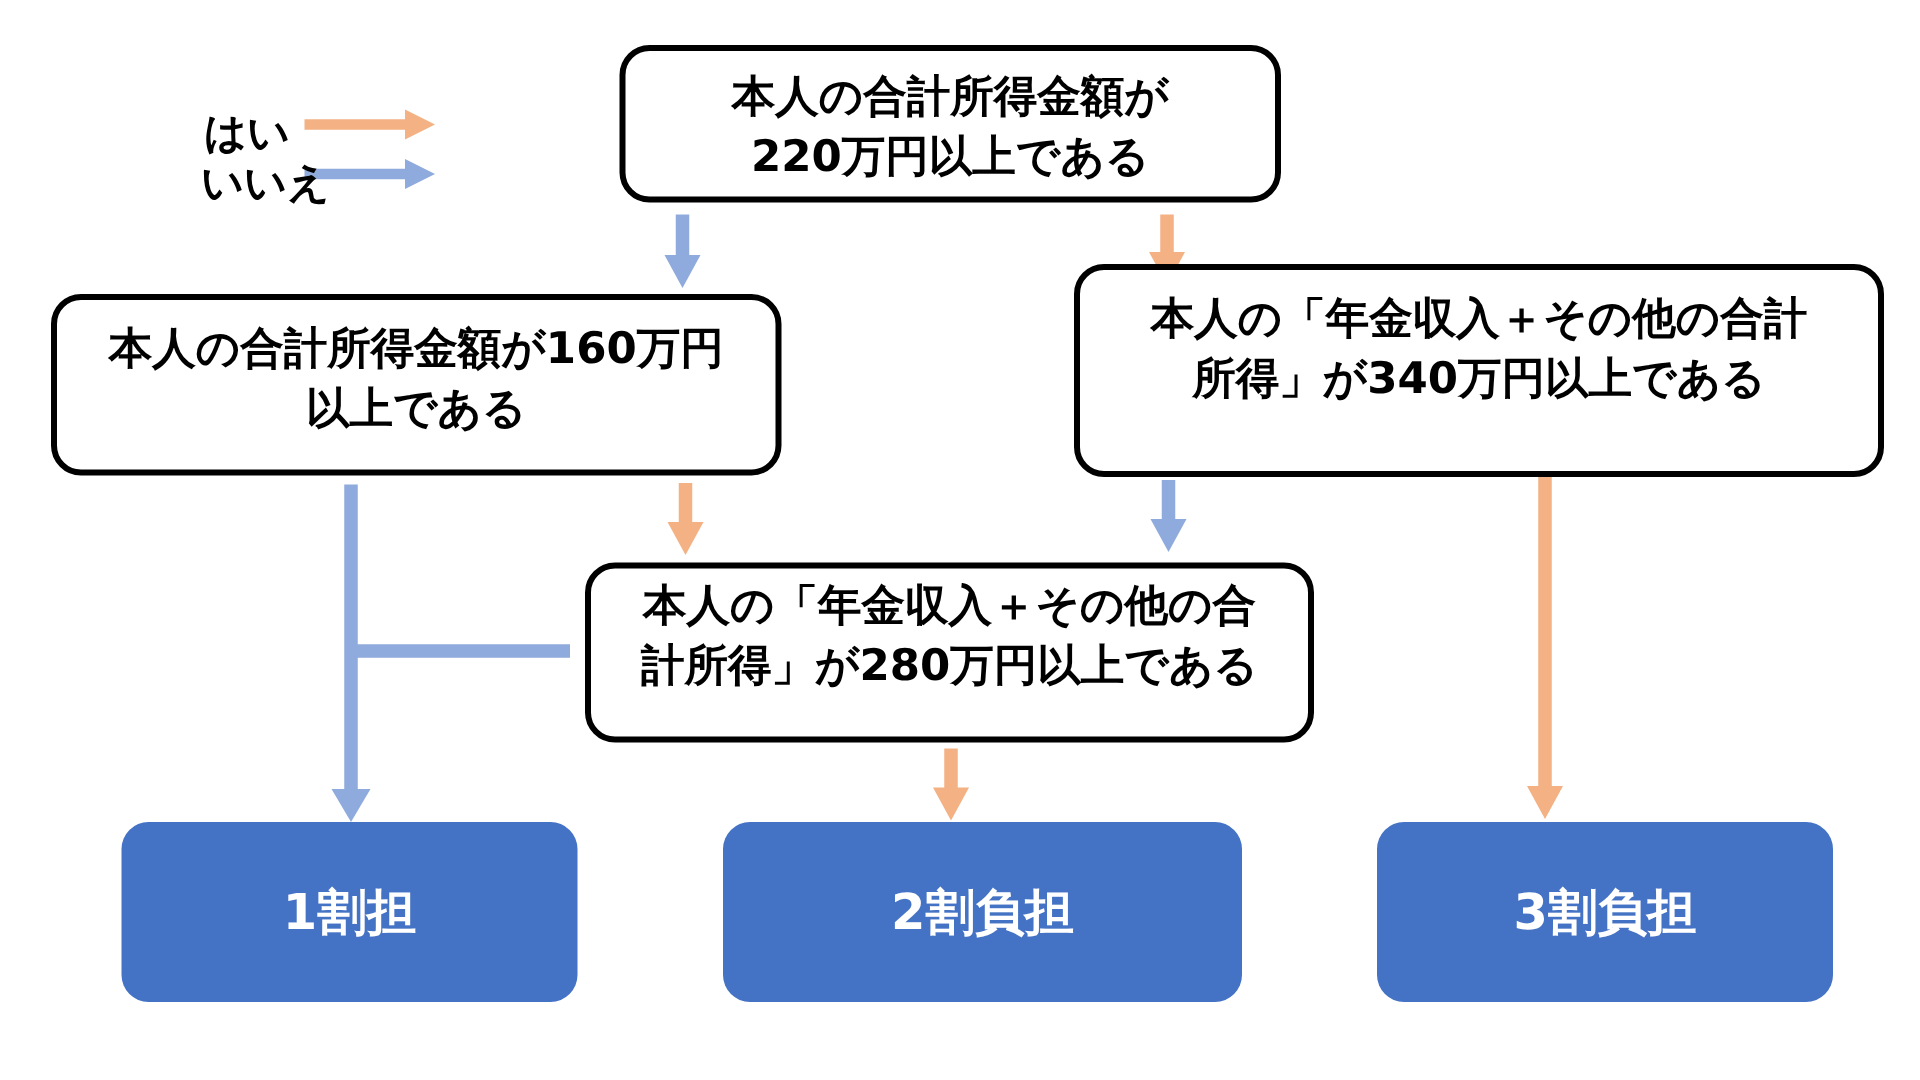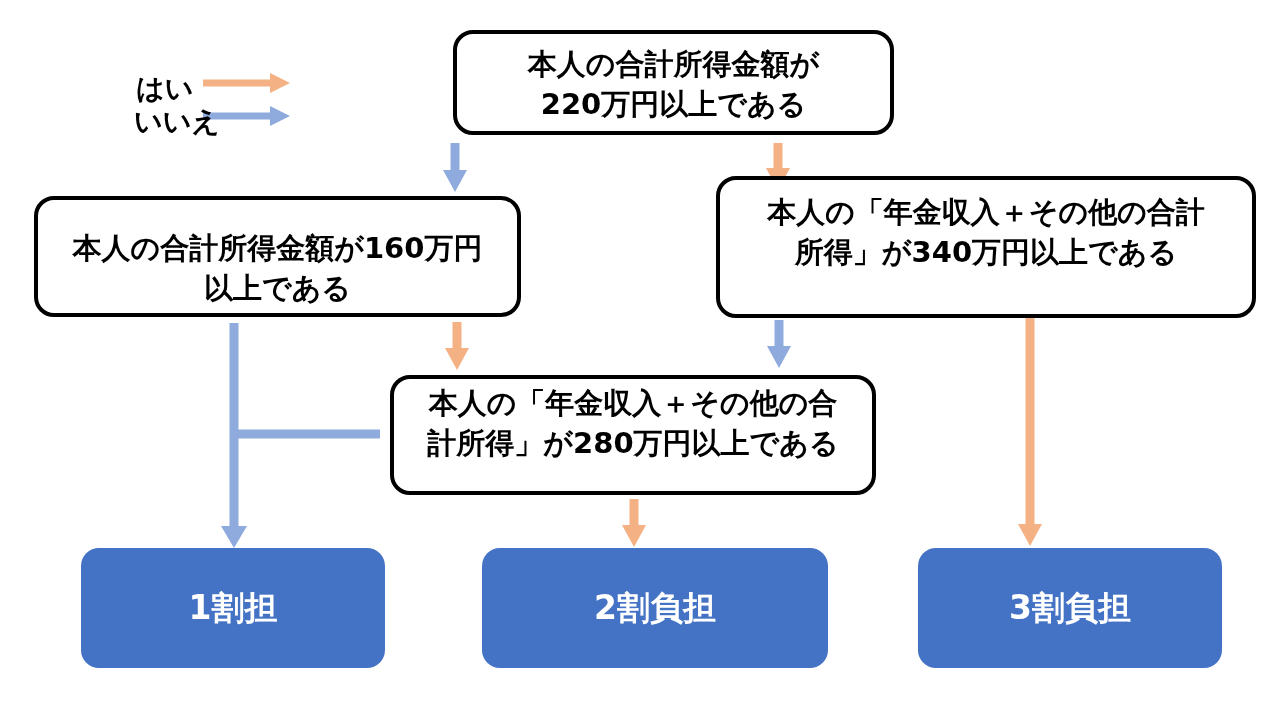--- a/index.html
+++ b/index.html
@@ -70,26 +70,26 @@
 
   <g>
     <line x1="634" y1="499" x2="634" y2="527" stroke-width="9" stroke="#f4b183"></line>
     <polygon points="622,525 646,525 634,547" fill="#f4b183"></polygon>
   </g>
 </svg>
 
 <div class="legend-label" style="left:136px; top:70px;">はい</div>
 <div class="legend-label" style="left:134px; top:103px;">いいえ</div>
 
-<div class="node" style="left:413px; top:30px; width:441px; height:105px; padding-top:10px;margin-left:40px;">
+<div class="node" style="left:413px; top:30px; width:441px; height:105px; padding-top:10px;">
   <span>本人の合計所得金額が
 220万円以上である</span>
 </div>
 
-<div class="node" style="left:34px; top:196px; width:487px; height:121px; padding-top:28px;">
+<div class="node" style="left:34px; top:196px; width:487px; height:121px; padding-top:12px;">
   <span>本人の合計所得金額が160万円
 以上である</span>
 </div>
 
 <div class="node" style="left:716px; top:176px; width:540px; height:142px; padding-top:12px;">
   <span>本人の「年金収入＋その他の合計
 所得」が340万円以上である</span>
 </div>
 
 <div class="node" style="left:390px; top:375px; width:486px; height:120px; padding-top:4px;">

